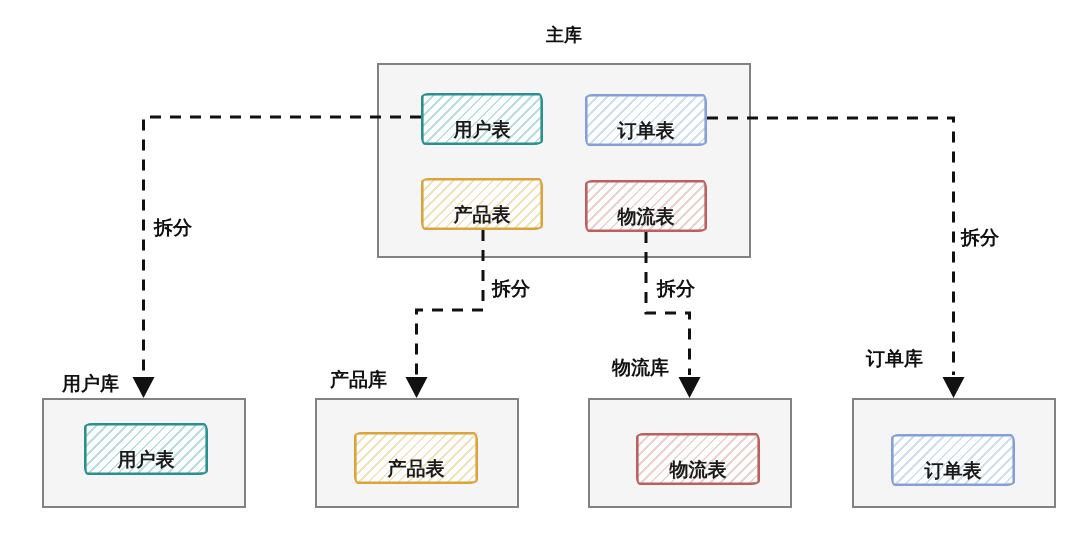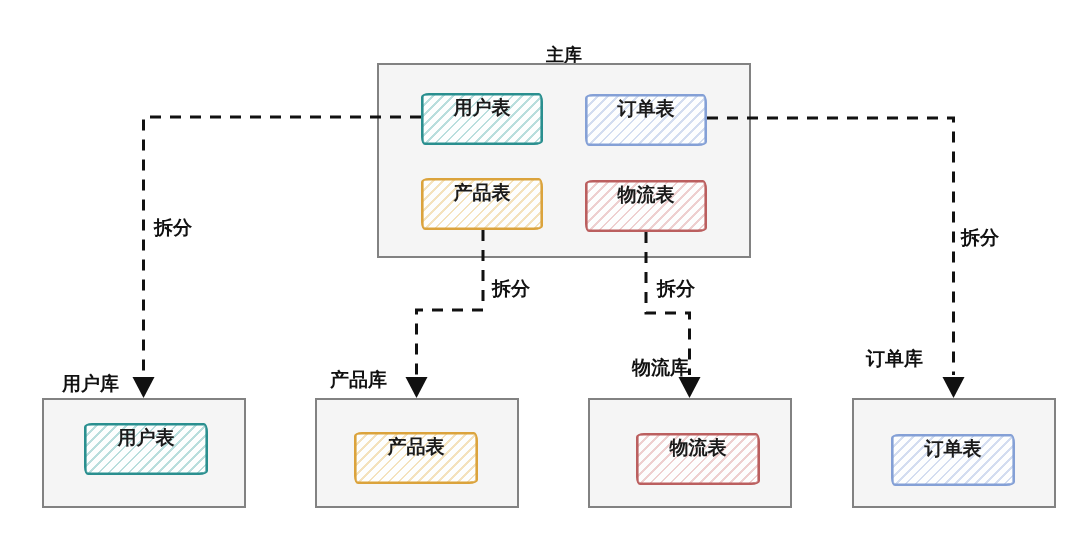--- a/index.html
+++ b/index.html
@@ -17,42 +17,42 @@
     border:2px solid var(--box-border);
     box-sizing:border-box;
   }
   .db-box.main {
     left:377px; top:63px;
     width:374px; height:195px;
   }
   .table-box {
     position:absolute;
     width:122px; height:52px;
-    display:flex; align-items:flex-start; justify-content:center;
+    display:flex; align-items:flex-end; justify-content:center;
     font-size:19px; font-weight:600; color:#1a1a1a;
     border:2.2px solid var(--c);
     border-radius:8px 4px 9px 4px / 4px 9px 4px 8px;
     box-shadow: inset 0 0 0 0.6px var(--c);
     background-color:#fdfefe;
     background-image:repeating-linear-gradient(135deg,
       var(--h) 0px, var(--h) 1.8px, transparent 1.8px, transparent 7px);
     box-sizing:border-box;
   }
   .teal   { --c:var(--teal);   --h:var(--teal-hatch); }
   .blue   { --c:var(--blue);   --h:var(--blue-hatch); }
   .orange { --c:var(--orange); --h:var(--orange-hatch); }
   .red    { --c:var(--red);    --h:var(--red-hatch); }
   .label {
     position:absolute;
     font-size:19px; font-weight:600; color:#111;
     white-space:nowrap; line-height:1.2;
   }
   .title {
     left:377px; top:24px; width:374px;
-    text-align:center; font-size:18px;margin-top:20px;
+    text-align:center; font-size:18px;
   }
   svg.arrows {
     position:absolute; left:0; top:0;
     width:1080px; height:537px;
     pointer-events:none; z-index:5;
   }
   .dash { fill:none; stroke:var(--ink); stroke-width:3; stroke-dasharray:11 9; }
   .head { fill:var(--ink); stroke:none; }
 </style>
 </head>
@@ -72,21 +72,21 @@
   </div>
   <div class="table-box orange" style="left:421px;top:178px;">
     <span>产品表</span>
   </div>
   <div class="table-box red" style="left:585px;top:180px;">
     <span>物流表</span>
   </div>
 
   <div class="label" style="left:62px;top:372px;">用户库</div>
   <div class="label" style="left:330px;top:368px;">产品库</div>
-  <div class="label" style="left:632px;top:356px;">物流库</div>
+  <div class="label" style="left:612px;top:356px;">物流库</div>
   <div class="label" style="left:866px;top:347px;">订单库</div>
 
   <div class="db-box" style="left:42px;top:398px;"></div>
   <div class="db-box" style="left:315px;top:398px;"></div>
   <div class="db-box" style="left:588px;top:398px;"></div>
   <div class="db-box" style="left:852px;top:398px;"></div>
 
   <div class="table-box teal" style="left:84px;top:423px;width:124px;">
     <span>用户表</span>
   </div>

